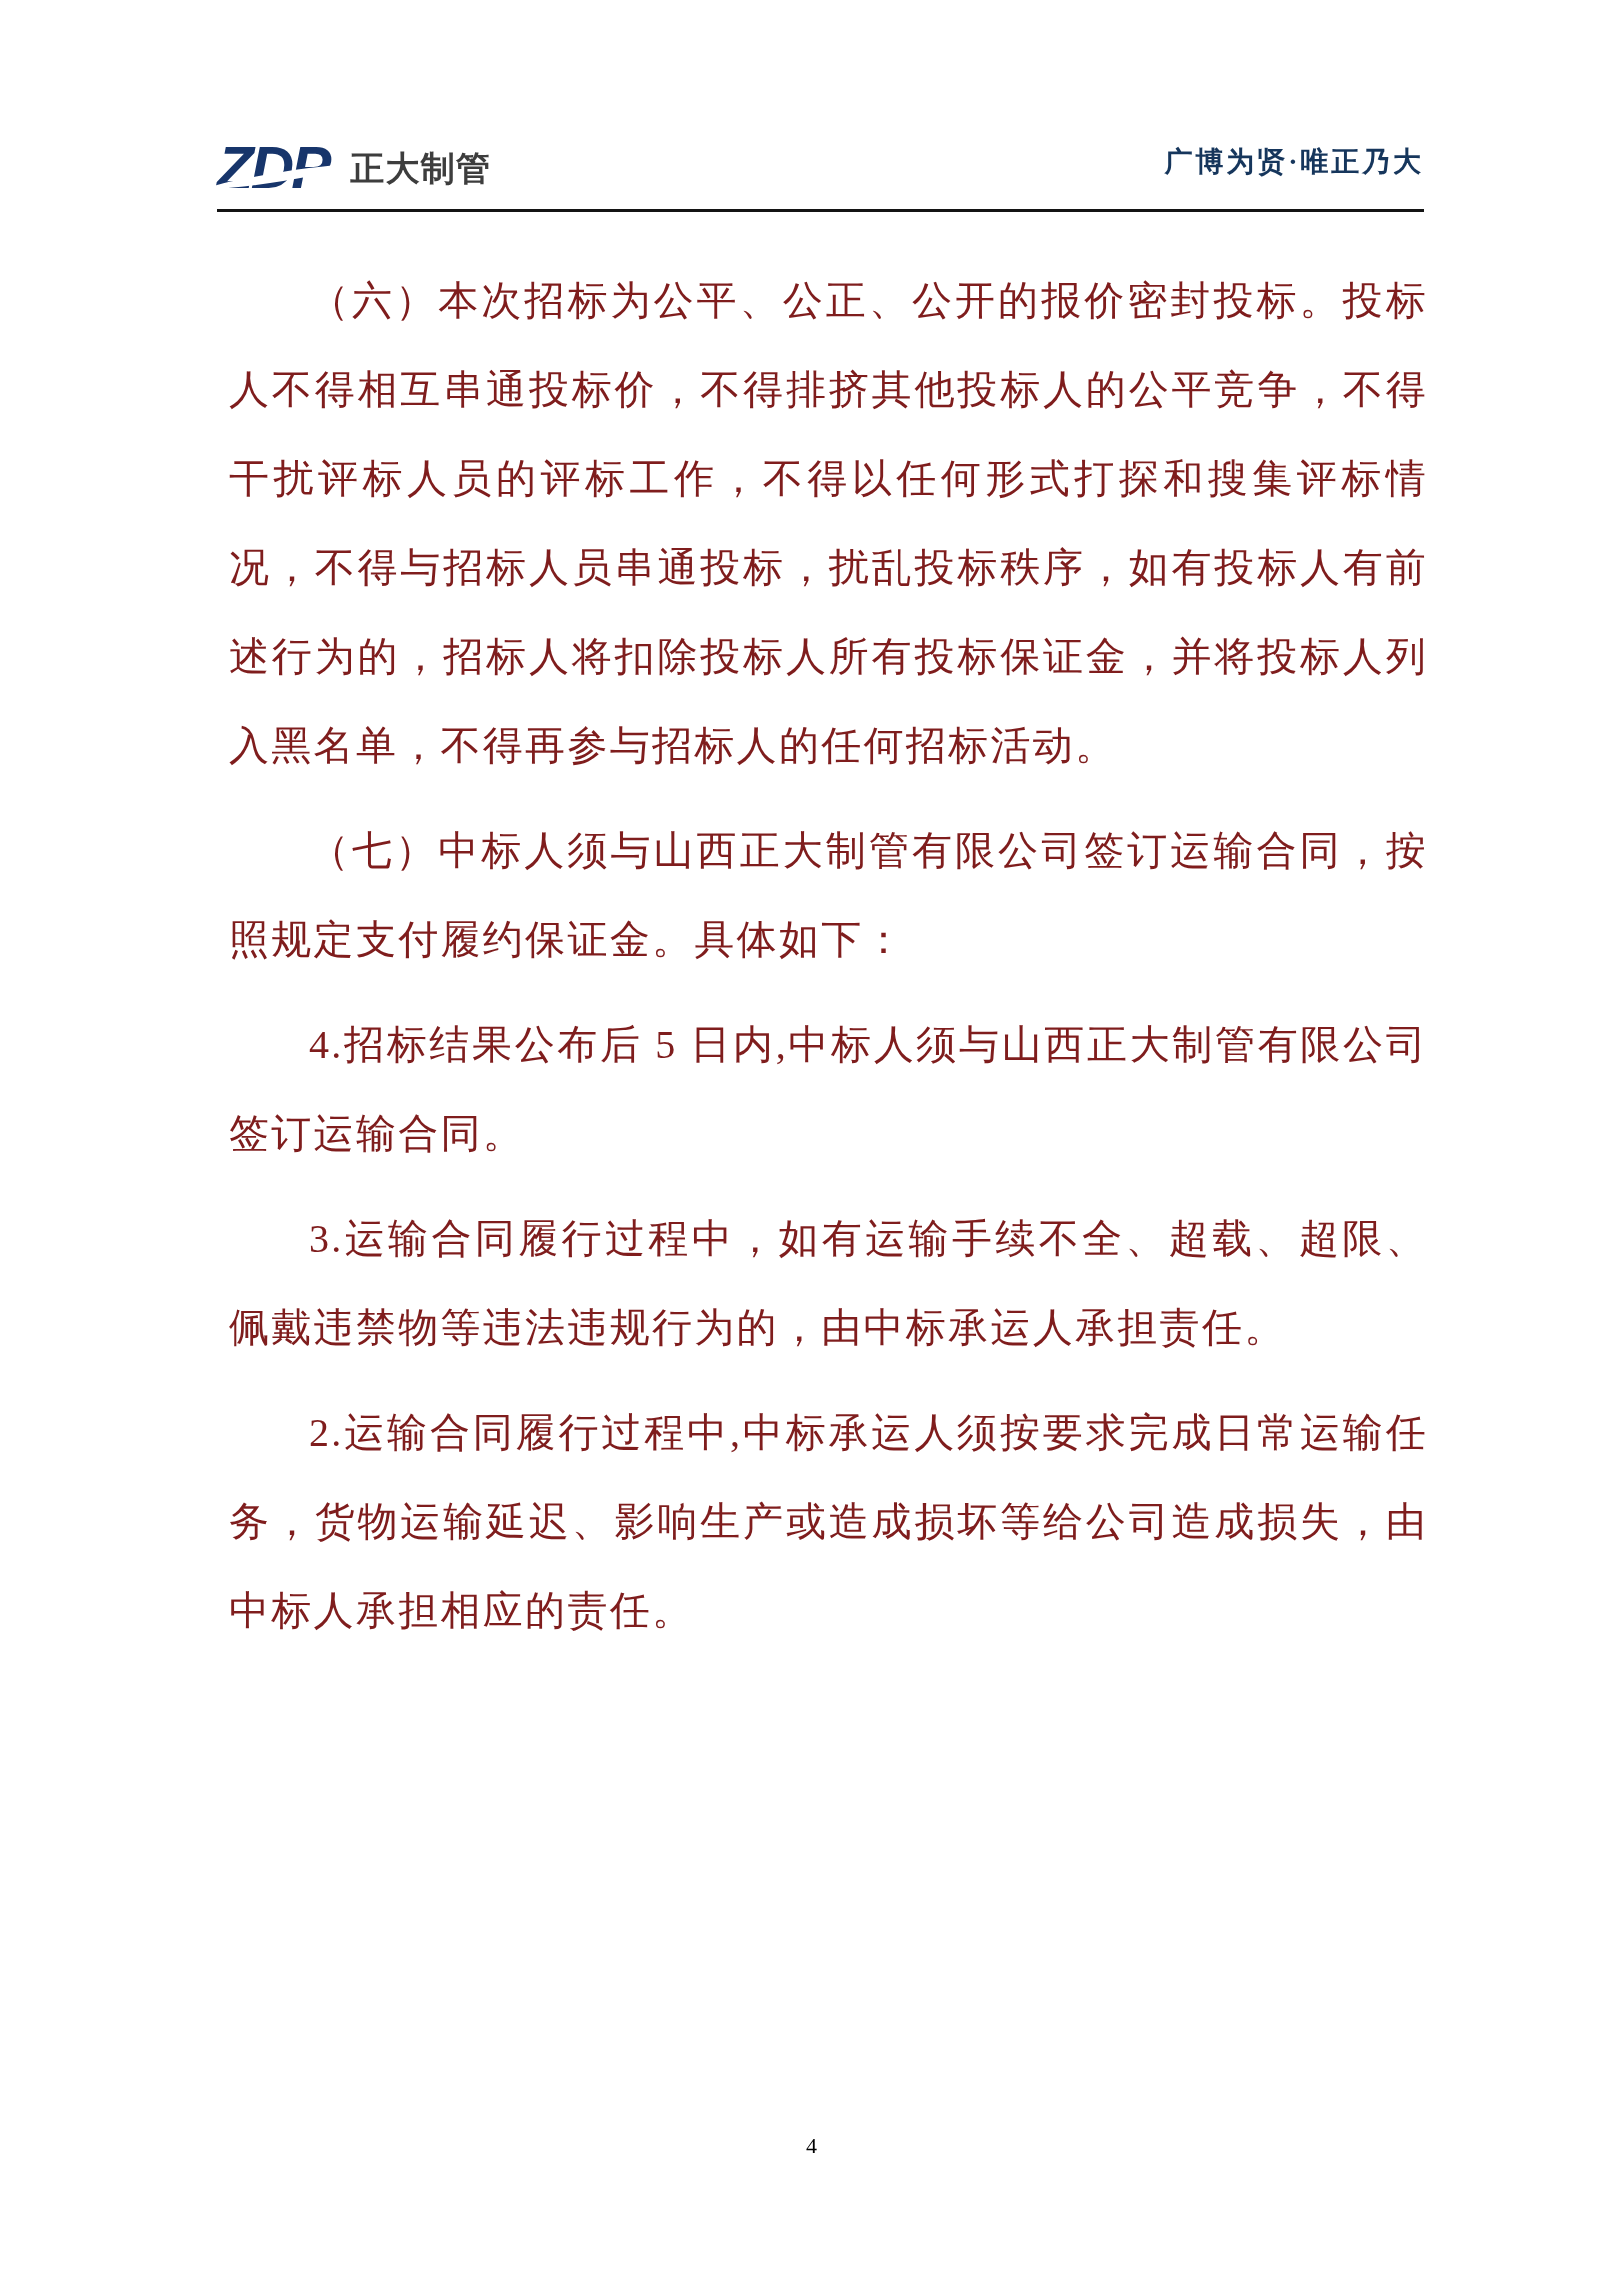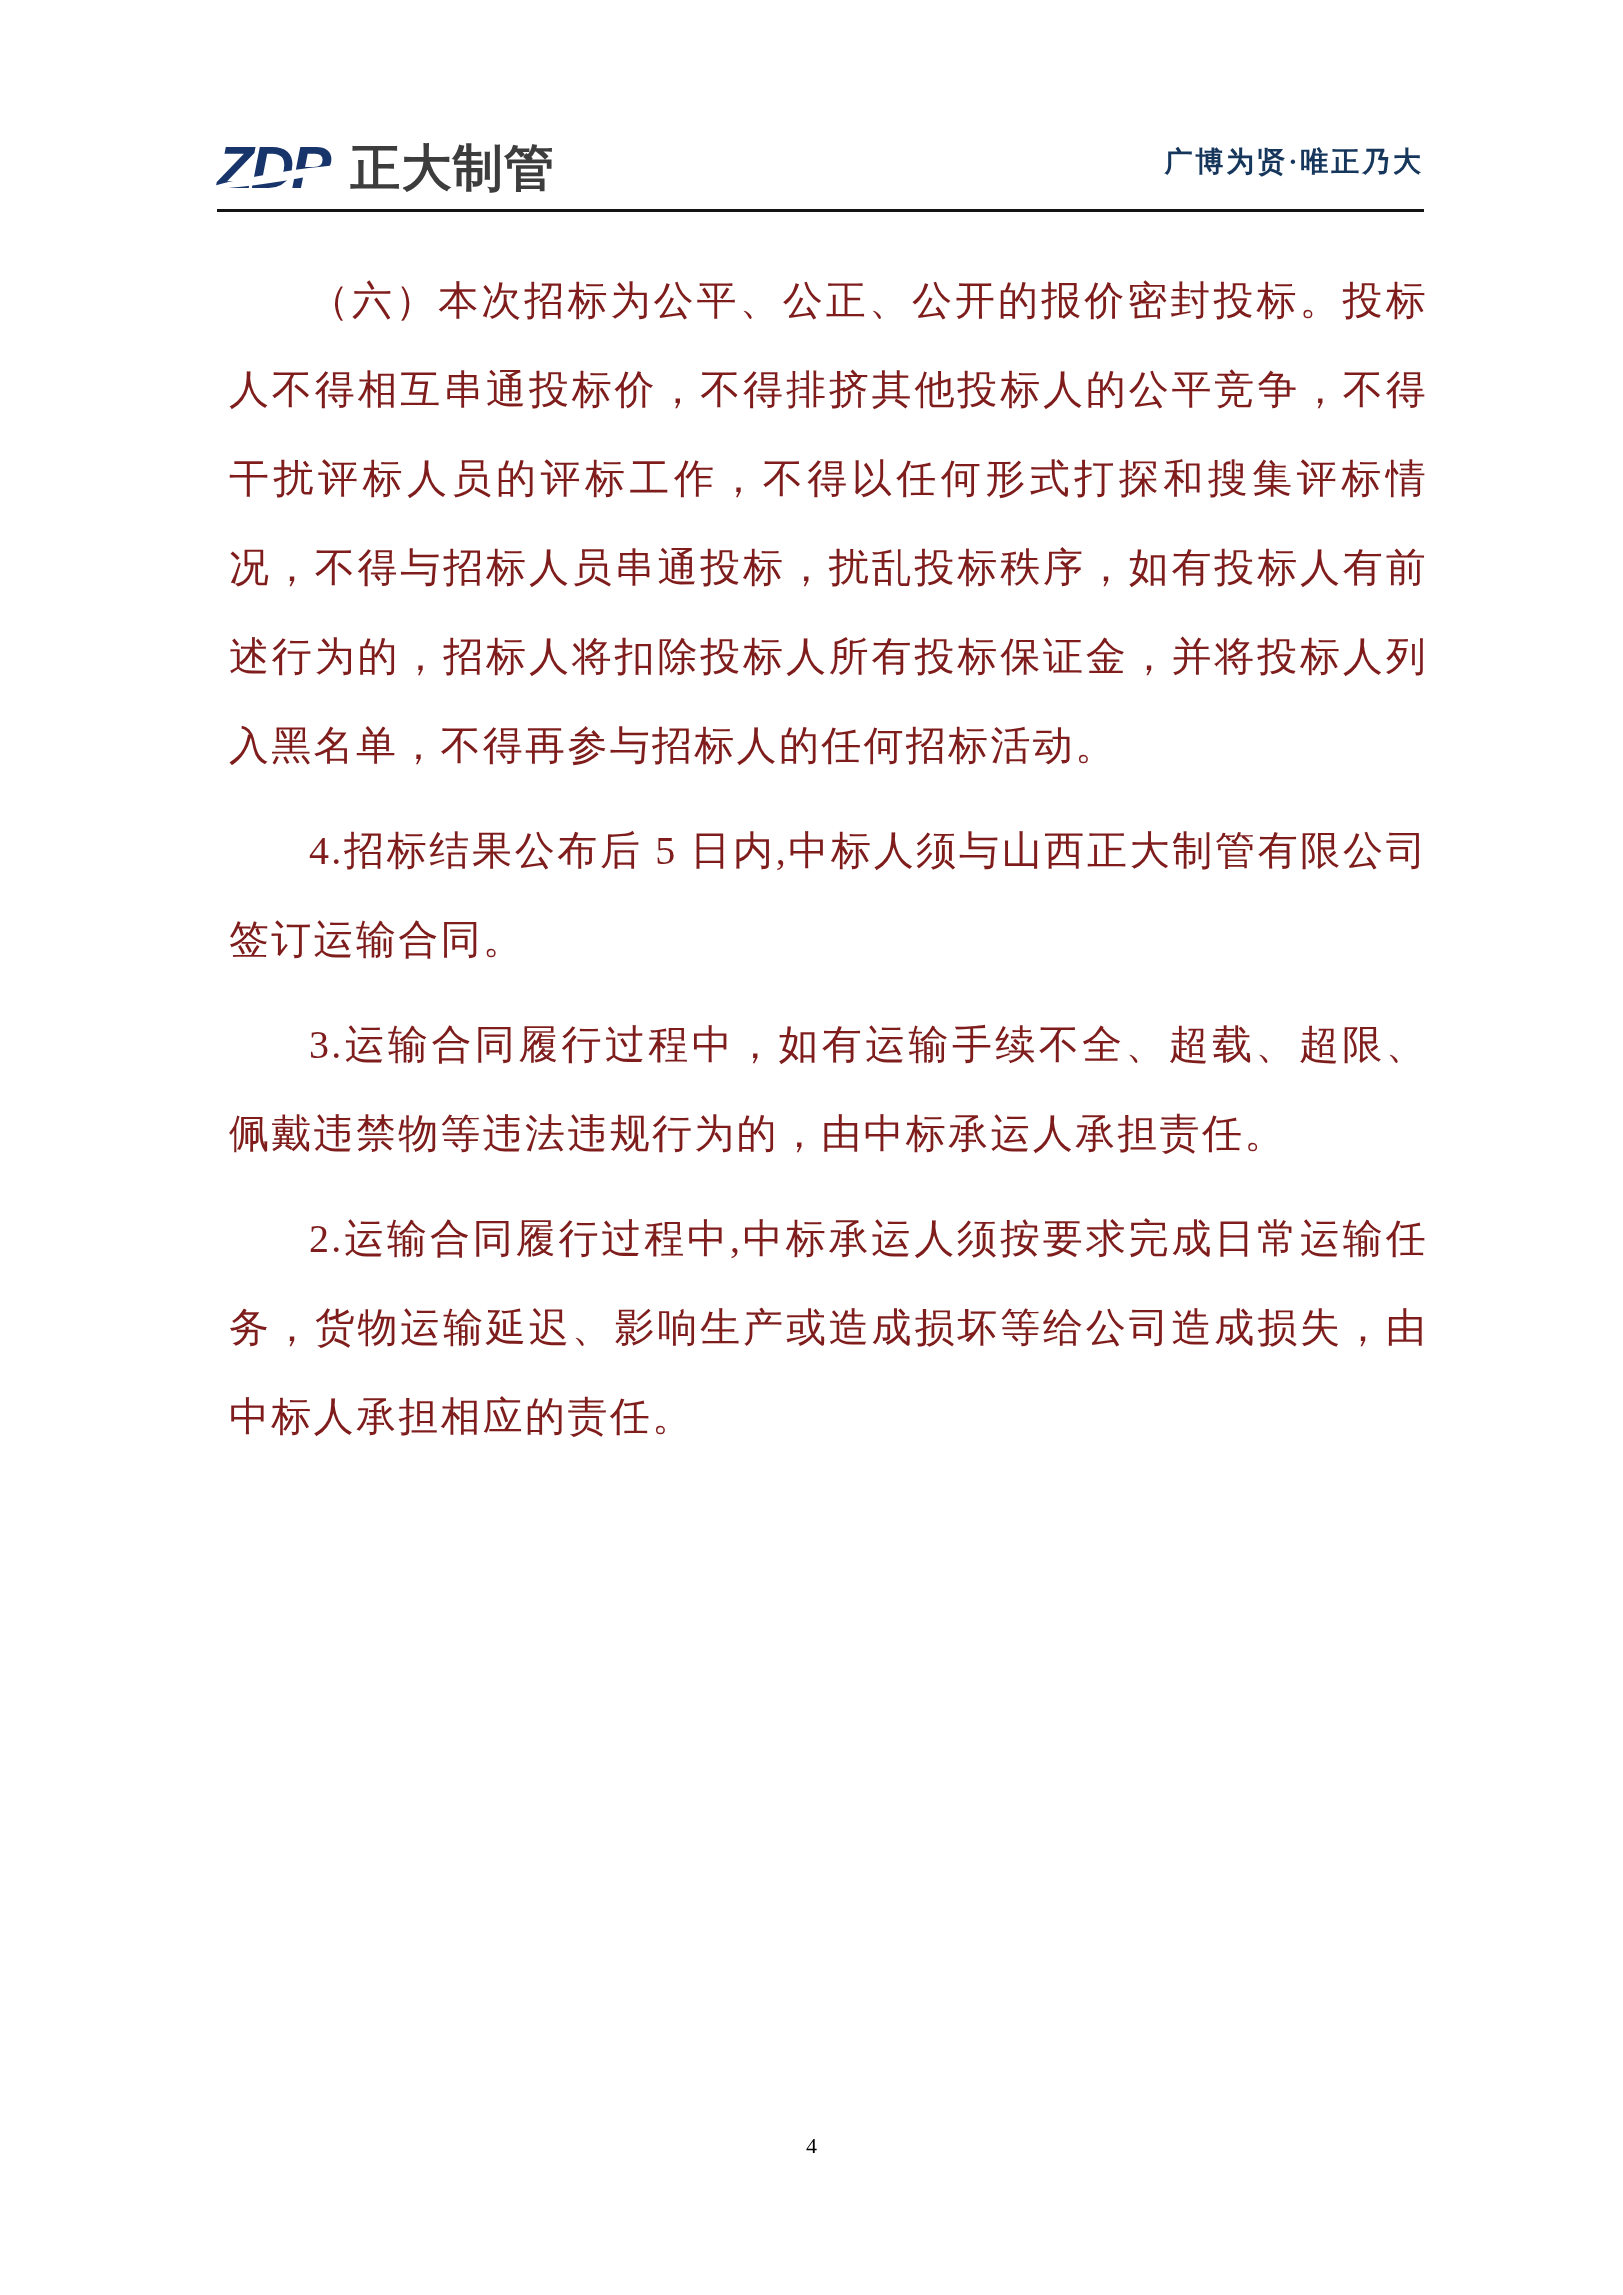--- a/index.html
+++ b/index.html
@@ -47,21 +47,21 @@
     width: 143px;
     height: 8.8px;
     background: #ffffff;
     border-radius: 50% / 50%;
     transform: rotate(-9deg);
     pointer-events: none;
   }
   .company-name {
     font-family: "Liberation Sans", sans-serif;
     font-weight: 700;
-    font-size: 50px;
+    font-size: 34px;
     color: #3d3d3d;
     letter-spacing: 1.2px;
     margin-left: 22px;
     line-height: 1;
     white-space: nowrap;
   }
   .slogan {
     position: absolute;
     right: 199px;
     top: 147px;
@@ -125,20 +125,21 @@
     </span>
     <span class="company-name">正大制管</span>
   </div>
 
   <div class="slogan">广博为贤·唯正乃大</div>
 
   <div class="header-rule"></div>
 
   <div class="doc-body">
     <p>（六）本次招标为公平、公正、公开的报价密封投标。投标人不得相互串通投标价，不得排挤其他投标人的公平竞争，不得干扰评标人员的评标工作，不得以任何形式打探和搜集评标情况，不得与招标人员串通投标，扰乱投标秩序，如有投标人有前述行为的，招标人将扣除投标人所有投标保证金，并将投标人列入黑名单，不得再参与招标人的任何招标活动。</p>
+    <p>（七）中标人须与山西正大制管有限公司签订运输合同，按照规定支付履约保证金。具体如下：</p>
     <p>4.招标结果公布后 5 日内,中标人须与山西正大制管有限公司签订运输合同。</p>
     <p>3.运输合同履行过程中，如有运输手续不全、超载、超限、佩戴违禁物等违法违规行为的，由中标承运人承担责任。</p>
     <p>2.运输合同履行过程中,中标承运人须按要求完成日常运输任务，货物运输延迟、影响生产或造成损坏等给公司造成损失，由中标人承担相应的责任。</p>
   </div>
 
   <div class="page-footer">
     <span class="page-number">4</span>
   </div>
 
 </div>

